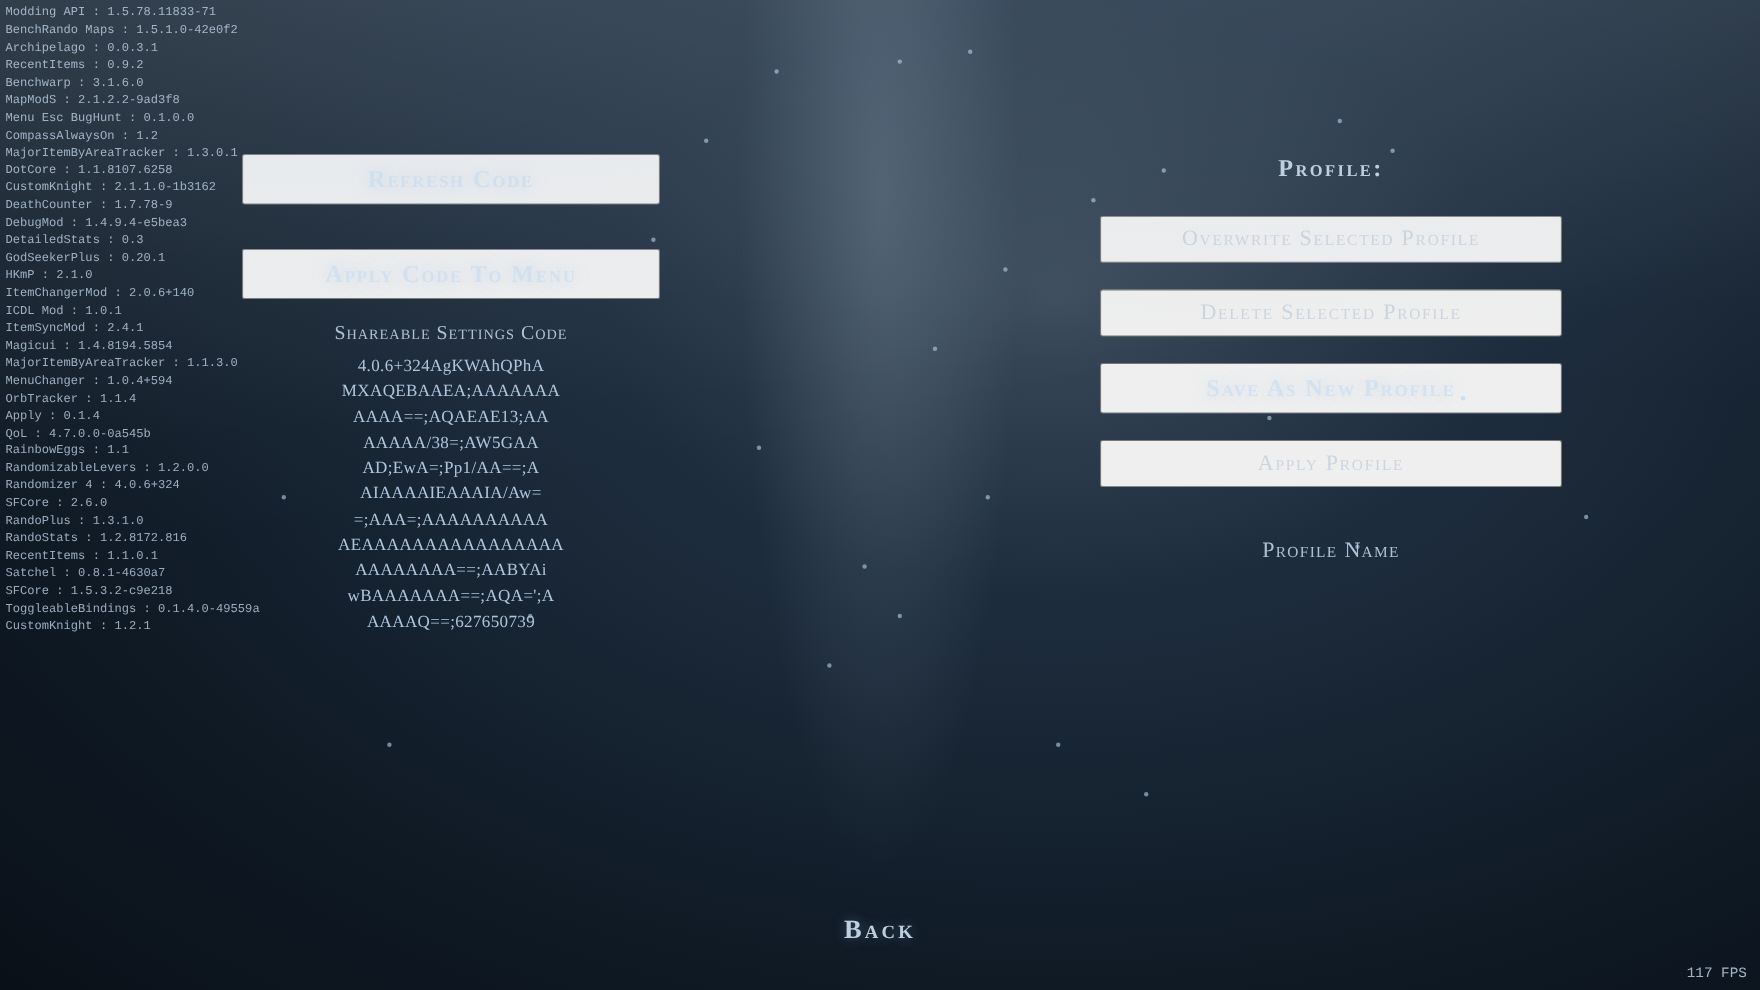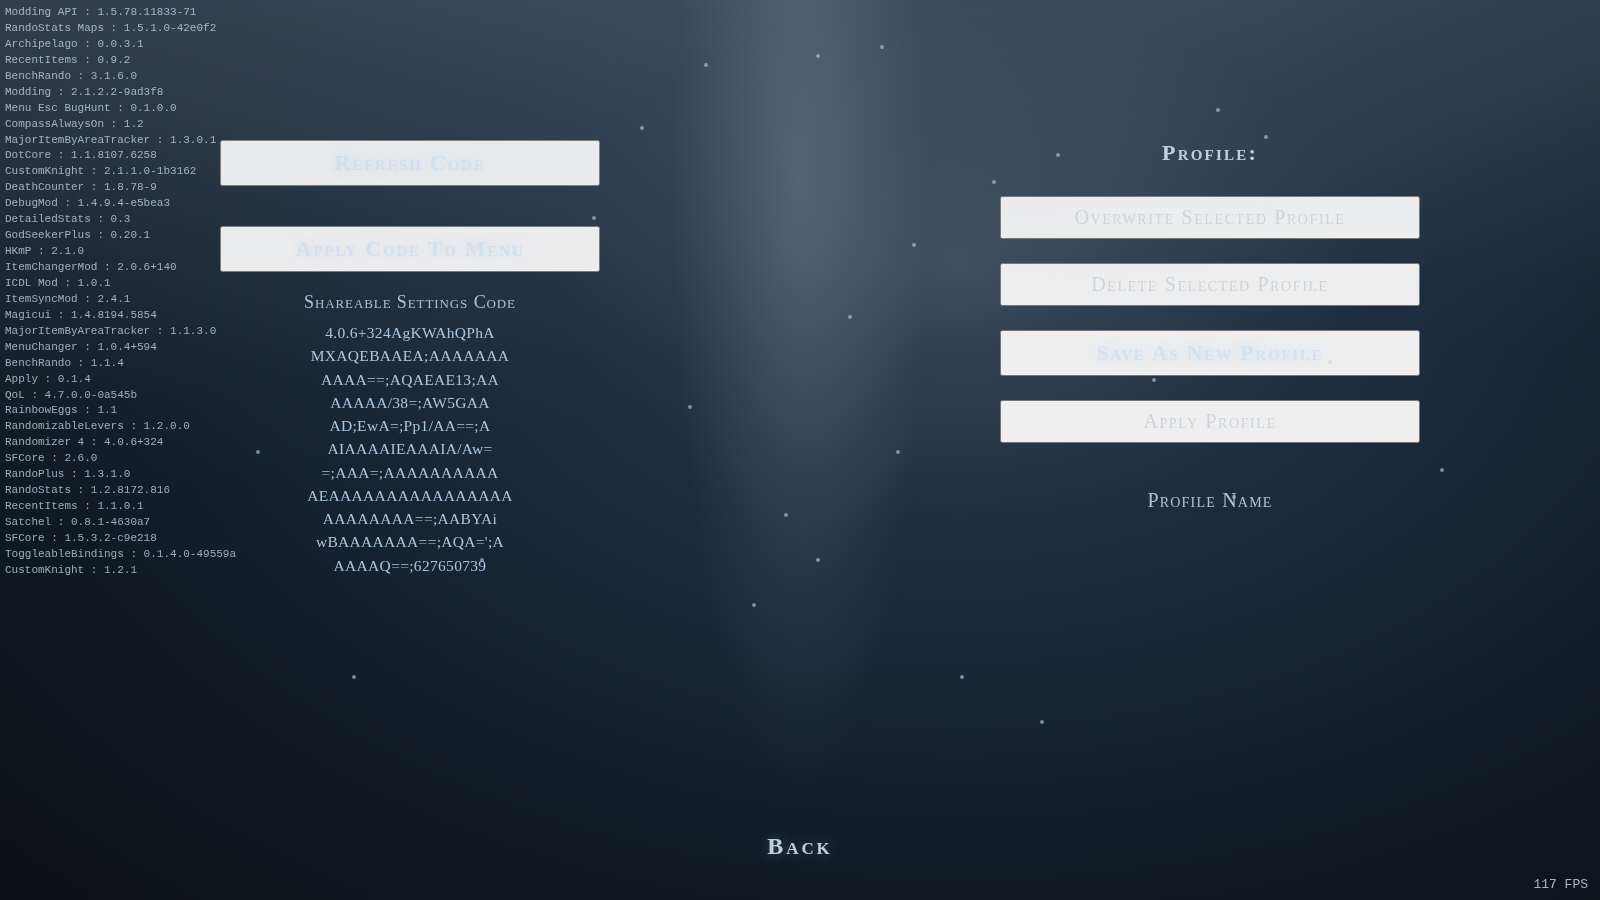--- a/index.html
+++ b/index.html
@@ -214,42 +214,42 @@
     <div class="particle" style="left: 16%; top: 50%;"></div>
     <div class="particle" style="left: 22%; top: 75%;"></div>
     <div class="particle" style="left: 30%; top: 62%;"></div>
     <div class="particle" style="left: 56%; top: 50%;"></div>
     <div class="particle" style="left: 60%; top: 75%;"></div>
     <div class="particle" style="left: 65%; top: 80%;"></div>
   </div>
 
 <div class="mod-list" id="mod-list-container">
     <div>Modding API : 1.5.78.11833-71</div>
-    <div>RandoStats Maps : 1.5.1.0-42e0f2</div>
+    <div>BenchRando Maps : 1.5.1.0-42e0f2</div>
     <div>Archipelago : 0.0.3.1</div>
     <div>RecentItems : 0.9.2</div>
-    <div>BenchRando : 3.1.6.0</div>
-    <div>Modding : 2.1.2.2-9ad3f8</div>
+    <div>Benchwarp : 3.1.6.0</div>
+    <div>MapModS : 2.1.2.2-9ad3f8</div>
     <div>Menu Esc BugHunt : 0.1.0.0</div>
     <div>CompassAlwaysOn : 1.2</div>
     <div>MajorItemByAreaTracker : 1.3.0.1</div>
     <div>DotCore : 1.1.8107.6258</div>
     <div>CustomKnight : 2.1.1.0-1b3162</div>
-    <div>DeathCounter : 1.8.78-9</div>
+    <div>DeathCounter : 1.7.78-9</div>
     <div>DebugMod : 1.4.9.4-e5bea3</div>
     <div>DetailedStats : 0.3</div>
     <div>GodSeekerPlus : 0.20.1</div>
     <div>HKmP : 2.1.0</div>
     <div>ItemChangerMod : 2.0.6+140</div>
     <div>ICDL Mod : 1.0.1</div>
     <div>ItemSyncMod : 2.4.1</div>
     <div>Magicui : 1.4.8194.5854</div>
     <div>MajorItemByAreaTracker : 1.1.3.0</div>
     <div>MenuChanger : 1.0.4+594</div>
-    <div>BenchRando : 1.1.4</div>
+    <div>OrbTracker : 1.1.4</div>
     <div>Apply : 0.1.4</div>
     <div>QoL : 4.7.0.0-0a545b</div>
     <div>RainbowEggs : 1.1</div>
     <div>RandomizableLevers : 1.2.0.0</div>
     <div>Randomizer 4 : 4.0.6+324</div>
     <div>SFCore : 2.6.0</div>
     <div>RandoPlus : 1.3.1.0</div>
     <div>RandoStats : 1.2.8172.816</div>
     <div>RecentItems : 1.1.0.1</div>
     <div>Satchel : 0.8.1-4630a7</div>

